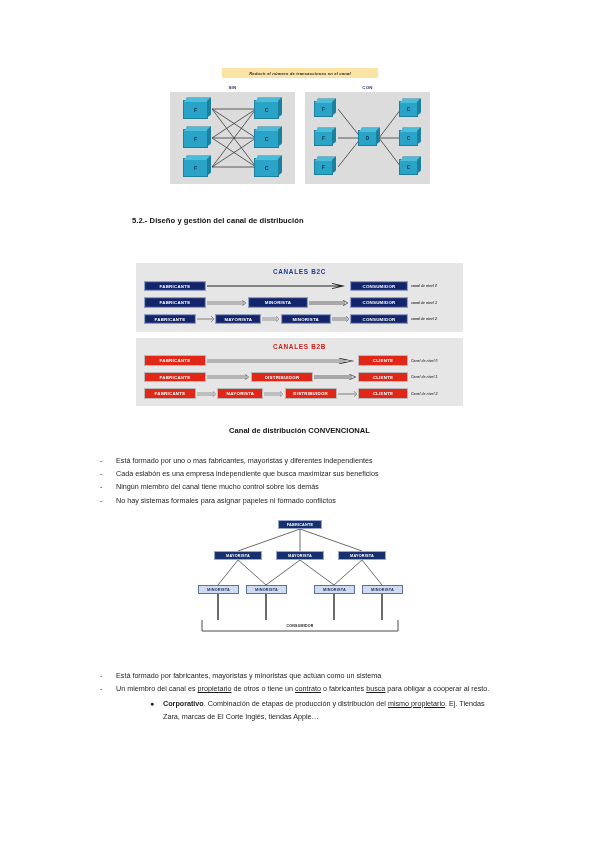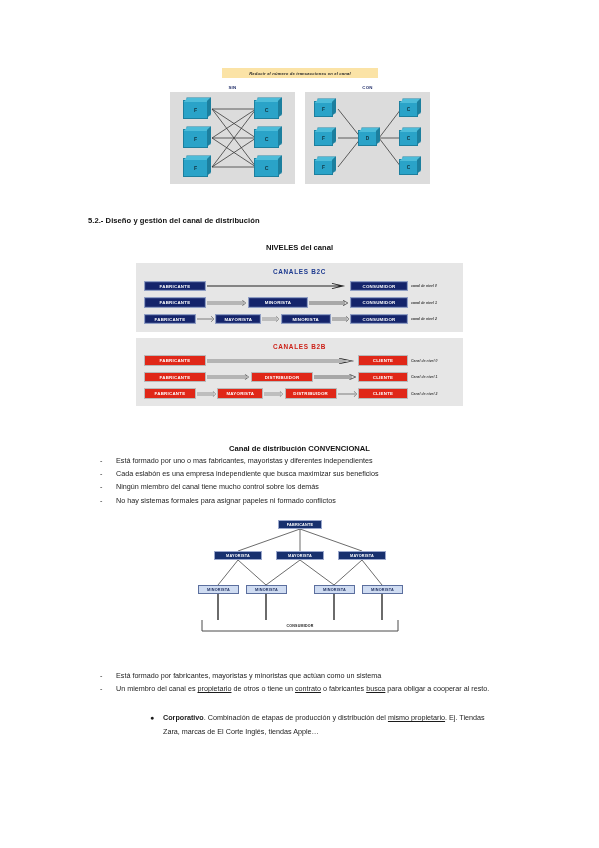--- a/index.html
+++ b/index.html
@@ -128,21 +128,21 @@
     display: flex;
     align-items: flex-start;
   }
   .li .dash {
     width: 16px;
     flex: 0 0 16px;
     color: #1c1c1c;
   }
   .li .txt { flex: 1; }
   .sub-list {
-    margin-top: 16px;
+    margin-top: 1px;
     padding-left: 50px;
   }
   .li-b {
     display: flex;
     align-items: flex-start;
     margin-top: 1.5px;
   }
   .li-b .bullet {
     width: 13px;
     flex: 0 0 13px;
@@ -323,22 +323,21 @@
           <div class="cube small" style="left:53px; top:38px;">D</div>
           <div class="cube small" style="left:94px; top:9px;">C</div>
           <div class="cube small" style="left:94px; top:38px;">C</div>
           <div class="cube small" style="left:94px; top:67px;">C</div>
         </div>
       </div>
 
     </div>
   </div>
 
-  <div class="h-section" style="top:216px;">5.2.- Diseño y gestión del canal de distribución</div>
-  <div class="h-center" style="top:243px;">NIVELES del canal</div>
+  <div class="h-section" style="top:216px;margin-left:44px;">5.2.- Diseño y gestión del canal de distribución</div>
 
   <div class="fig-canales">
 
     <div class="canal-block">
       <div class="canal-title b2c">CANALES B2C</div>
 
       <div class="canal-row">
         <div class="node blue w-fab">FABRICANTE</div>
         <div class="arrow-seg">
           <svg viewBox="0 0 100 6" preserveAspectRatio="none">
@@ -439,21 +438,21 @@
           <svg viewBox="0 0 100 6" preserveAspectRatio="none">
               <path d="M0 3 L90 3 M82 0.2 L97 3 L82 5.8" stroke="#222" stroke-width="0.9" fill="none"></path>
             </svg>
         </div>
         <div class="node red w-cli">CLIENTE</div>
         <div class="lvl-label">Canal de nivel 2</div>
       </div>
     </div>
   </div>
 
-  <div class="h-center" style="top:444px;">Canal de distribución CONVENCIONAL</div>
+  <div class="h-center" style="top:426px;">Canal de distribución CONVENCIONAL</div>
 
   <div class="body-list" style="top:454px;">
     <div class="li">
       <span class="dash">-</span>
       <span class="txt">Está formado por uno o mas fabricantes, mayoristas y diferentes independientes</span>
     </div>
     <div class="li">
       <span class="dash">-</span>
       <span class="txt">Cada eslabón es una empresa independiente que busca maximizar sus beneficios</span>
     </div>

